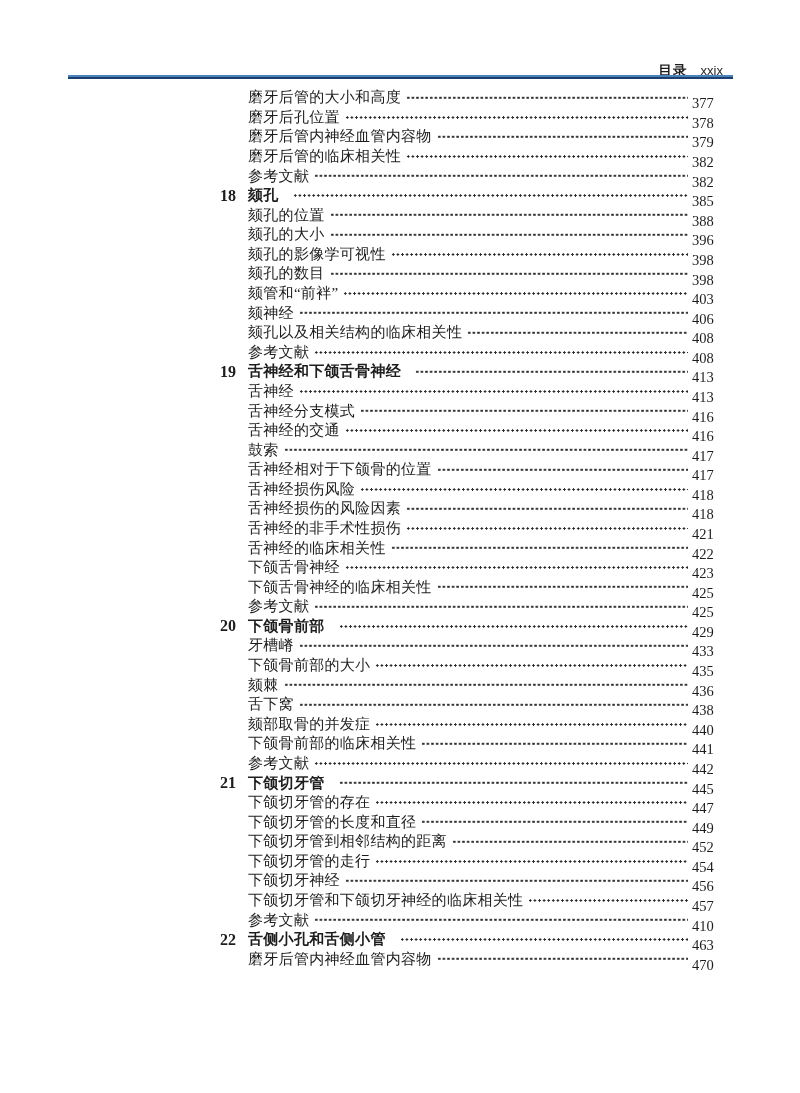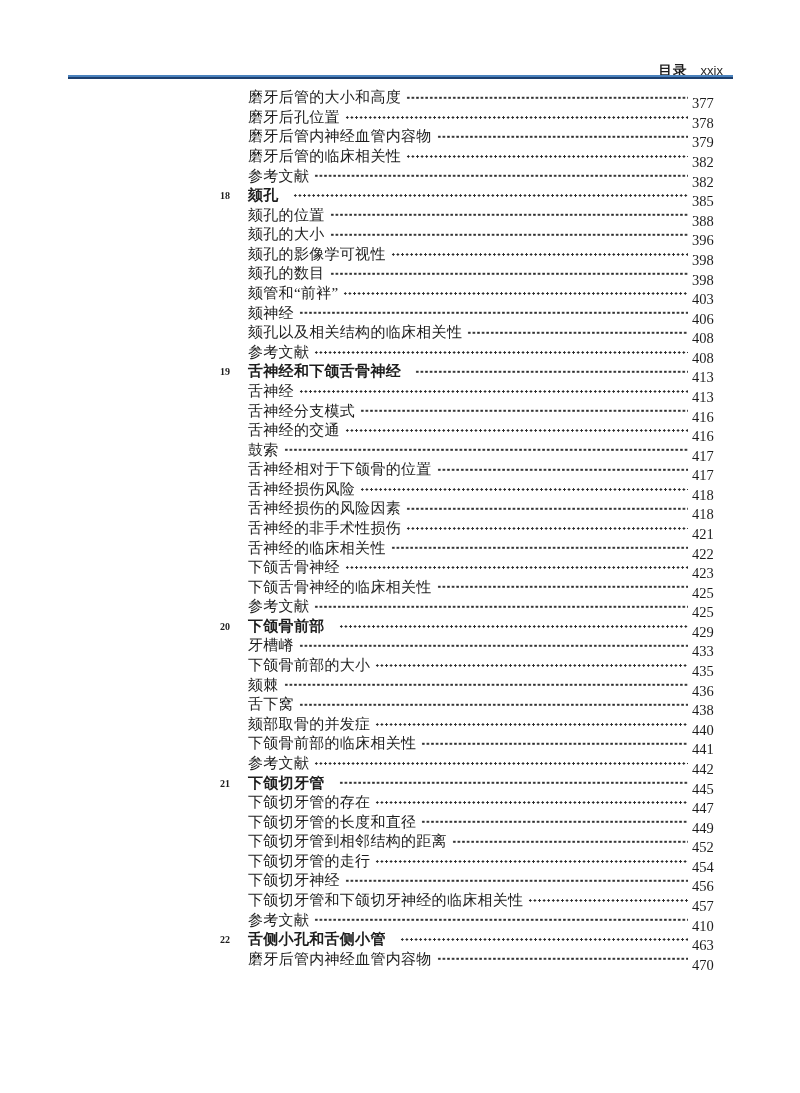--- a/index.html
+++ b/index.html
@@ -54,21 +54,21 @@
   }
   .toc-row {
     display: flex;
     align-items: center;
     height: 19.58px;
     font-size: 15px;
   }
   .toc-row .chapter-num {
     flex: 0 0 28px;
     font-weight: bold;
-    font-size: 10px;
+    font-size: 16px;
   }
   .toc-row .row-title {
     white-space: nowrap;
     letter-spacing: 0.3px;
   }
   .toc-row.chapter .row-title {
     font-weight: bold;
   }
   .toc-row .leader {
     flex: 1 1 auto;

